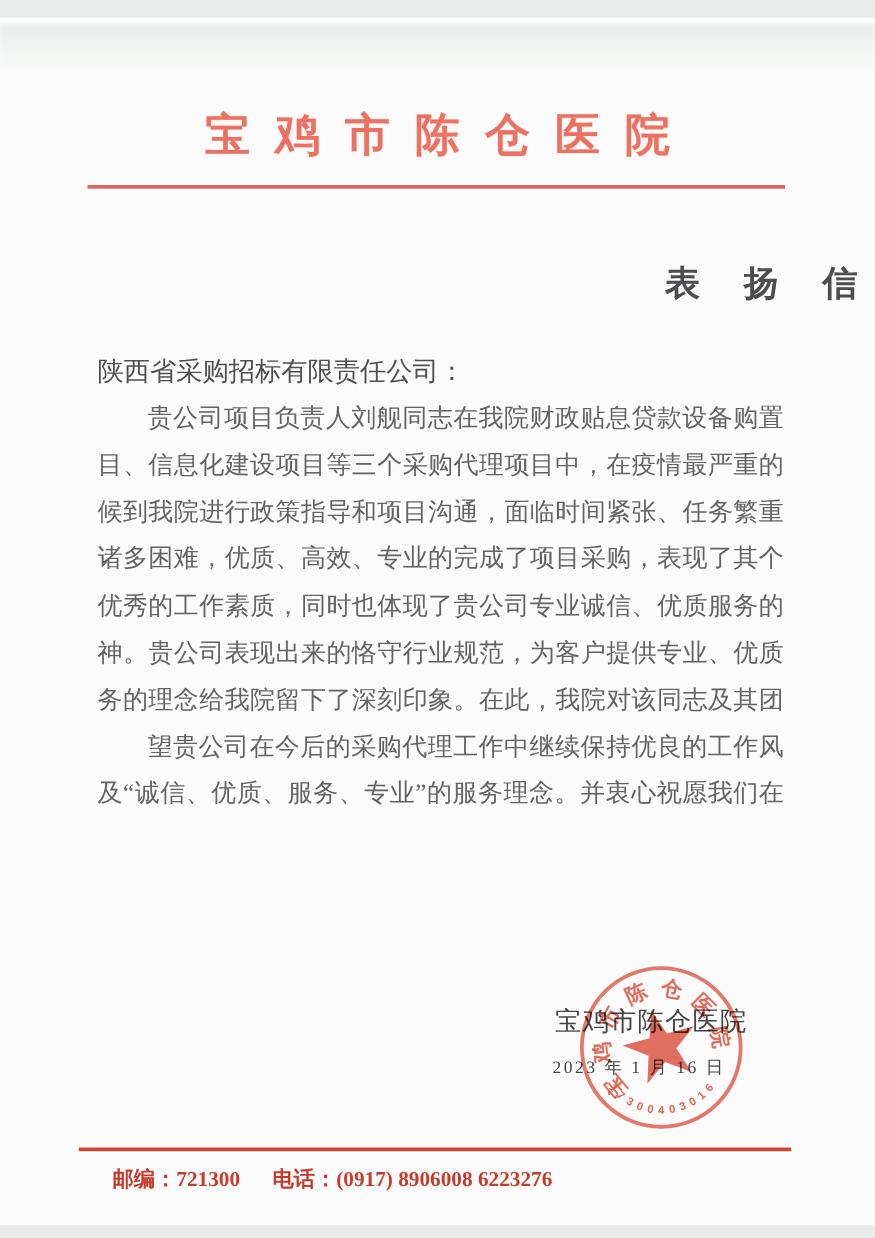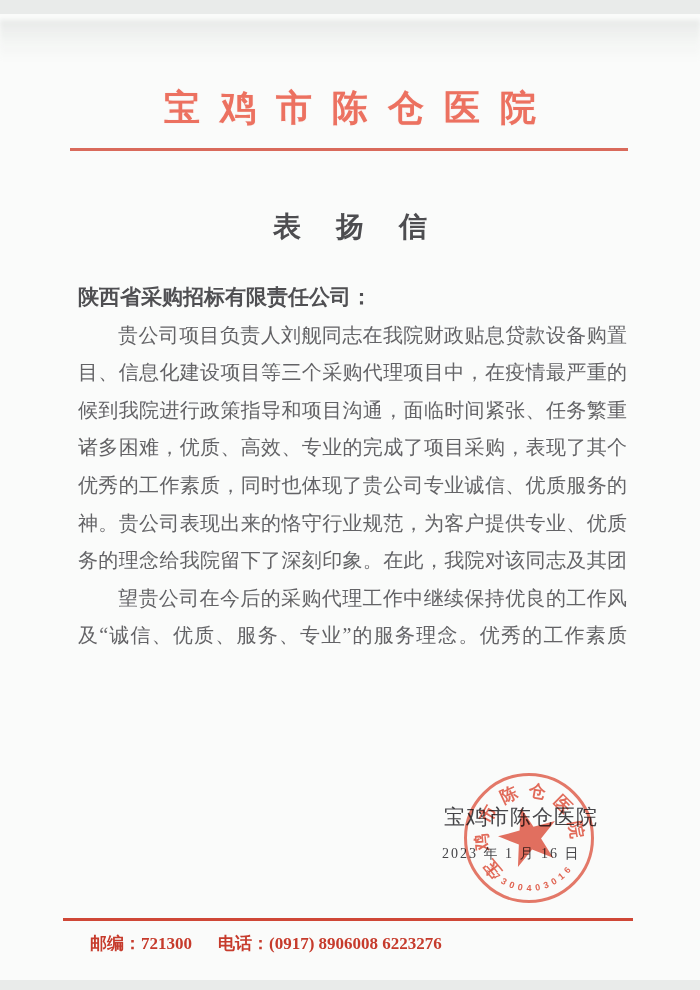--- a/index.html
+++ b/index.html
@@ -17,28 +17,28 @@
     position:absolute;top:70px;left:0;width:100%;
     text-align:center;font-size:36px;font-weight:bold;
     color:#ec7160;letter-spacing:20px;padding-left:20px;box-sizing:border-box;
     text-shadow:0 0 1px rgba(236,113,96,.35);
   }
   .rule{position:absolute;background:#d96a5b;}
   #header-rule{top:134px;left:70px;width:558px;height:3px;}
   #footer-rule{top:904px;left:63px;width:570px;height:3px;background:#cf4736;}
   .letter-title{
     position:absolute;top:194px;left:0;width:100%;
-    text-align:center;font-size:28px;font-weight:bold;color:#4d4d50;
+    text-align:right;font-size:28px;font-weight:bold;color:#4d4d50;
     letter-spacing:14px;padding-left:14px;box-sizing:border-box;
   }
   #body{position:absolute;top:265px;left:78px;width:549px;color:#636366;}
   .bline{height:37.6px;line-height:37.6px;font-size:20px;white-space:nowrap;}
   .bline.full{text-align:justify;text-align-last:justify;white-space:normal;height:37.6px;overflow:hidden;}
   .bline.indent{padding-left:40px;}
-  .bline.bold{font-weight:bold;font-size:21px;color:#4f4f52;}
+  .bline.bold{font-weight:normal;font-size:21px;color:#4f4f52;}
   #sig-name{
     position:absolute;top:789px;left:444px;font-size:21px;color:#454548;
     letter-spacing:1px;z-index:2;
   }
   #sig-date{
     position:absolute;top:831px;left:442px;font-size:14px;color:#454548;
     letter-spacing:2px;z-index:2;
   }
   #seal{
     position:absolute;top:759px;left:464px;width:130px;height:130px;
@@ -78,21 +78,21 @@
   <div id="body">
       <div class="bline bold">陕西省采购招标有限责任公司：</div>
       <div class="bline full indent">贵公司项目负责人刘舰同志在我院财政贴息贷款设备购置项</div>
       <div class="bline full">目、信息化建设项目等三个采购代理项目中，在疫情最严重的时</div>
       <div class="bline full">候到我院进行政策指导和项目沟通，面临时间紧张、任务繁重等</div>
       <div class="bline full">诸多困难，优质、高效、专业的完成了项目采购，表现了其个人</div>
       <div class="bline full">优秀的工作素质，同时也体现了贵公司专业诚信、优质服务的精</div>
       <div class="bline full">神。贵公司表现出来的恪守行业规范，为客户提供专业、优质服</div>
       <div class="bline full">务的理念给我院留下了深刻印象。在此，我院对该同志及其团队</div>
       <div class="bline full indent">望贵公司在今后的采购代理工作中继续保持优良的工作风范</div>
-      <div class="bline full">及“诚信、优质、服务、专业”的服务理念。优秀的工作素质</div>
+      <div class="bline full">及“诚信、优质、服务、专业”的服务理念。并衷心祝愿我们在</div>
     </div>
 
   <div id="sig-name">宝鸡市陈仓医院</div>
 
   <div id="sig-date">2023 年 1 月 16 日</div>
 
   <div id="seal">
     <svg id="seal-star" width="80" height="70" viewBox="-40 -35 80 70">
       <polygon points="0,-31 7.2,-9.6 29.5,-9.6 11.5,3.7 18.2,25.2 0,12 -18.2,25.2 -11.5,3.7 -29.5,-9.6 -7.2,-9.6" fill="rgba(224,78,58,0.8)" transform="rotate(-15)"></polygon>
     </svg>

